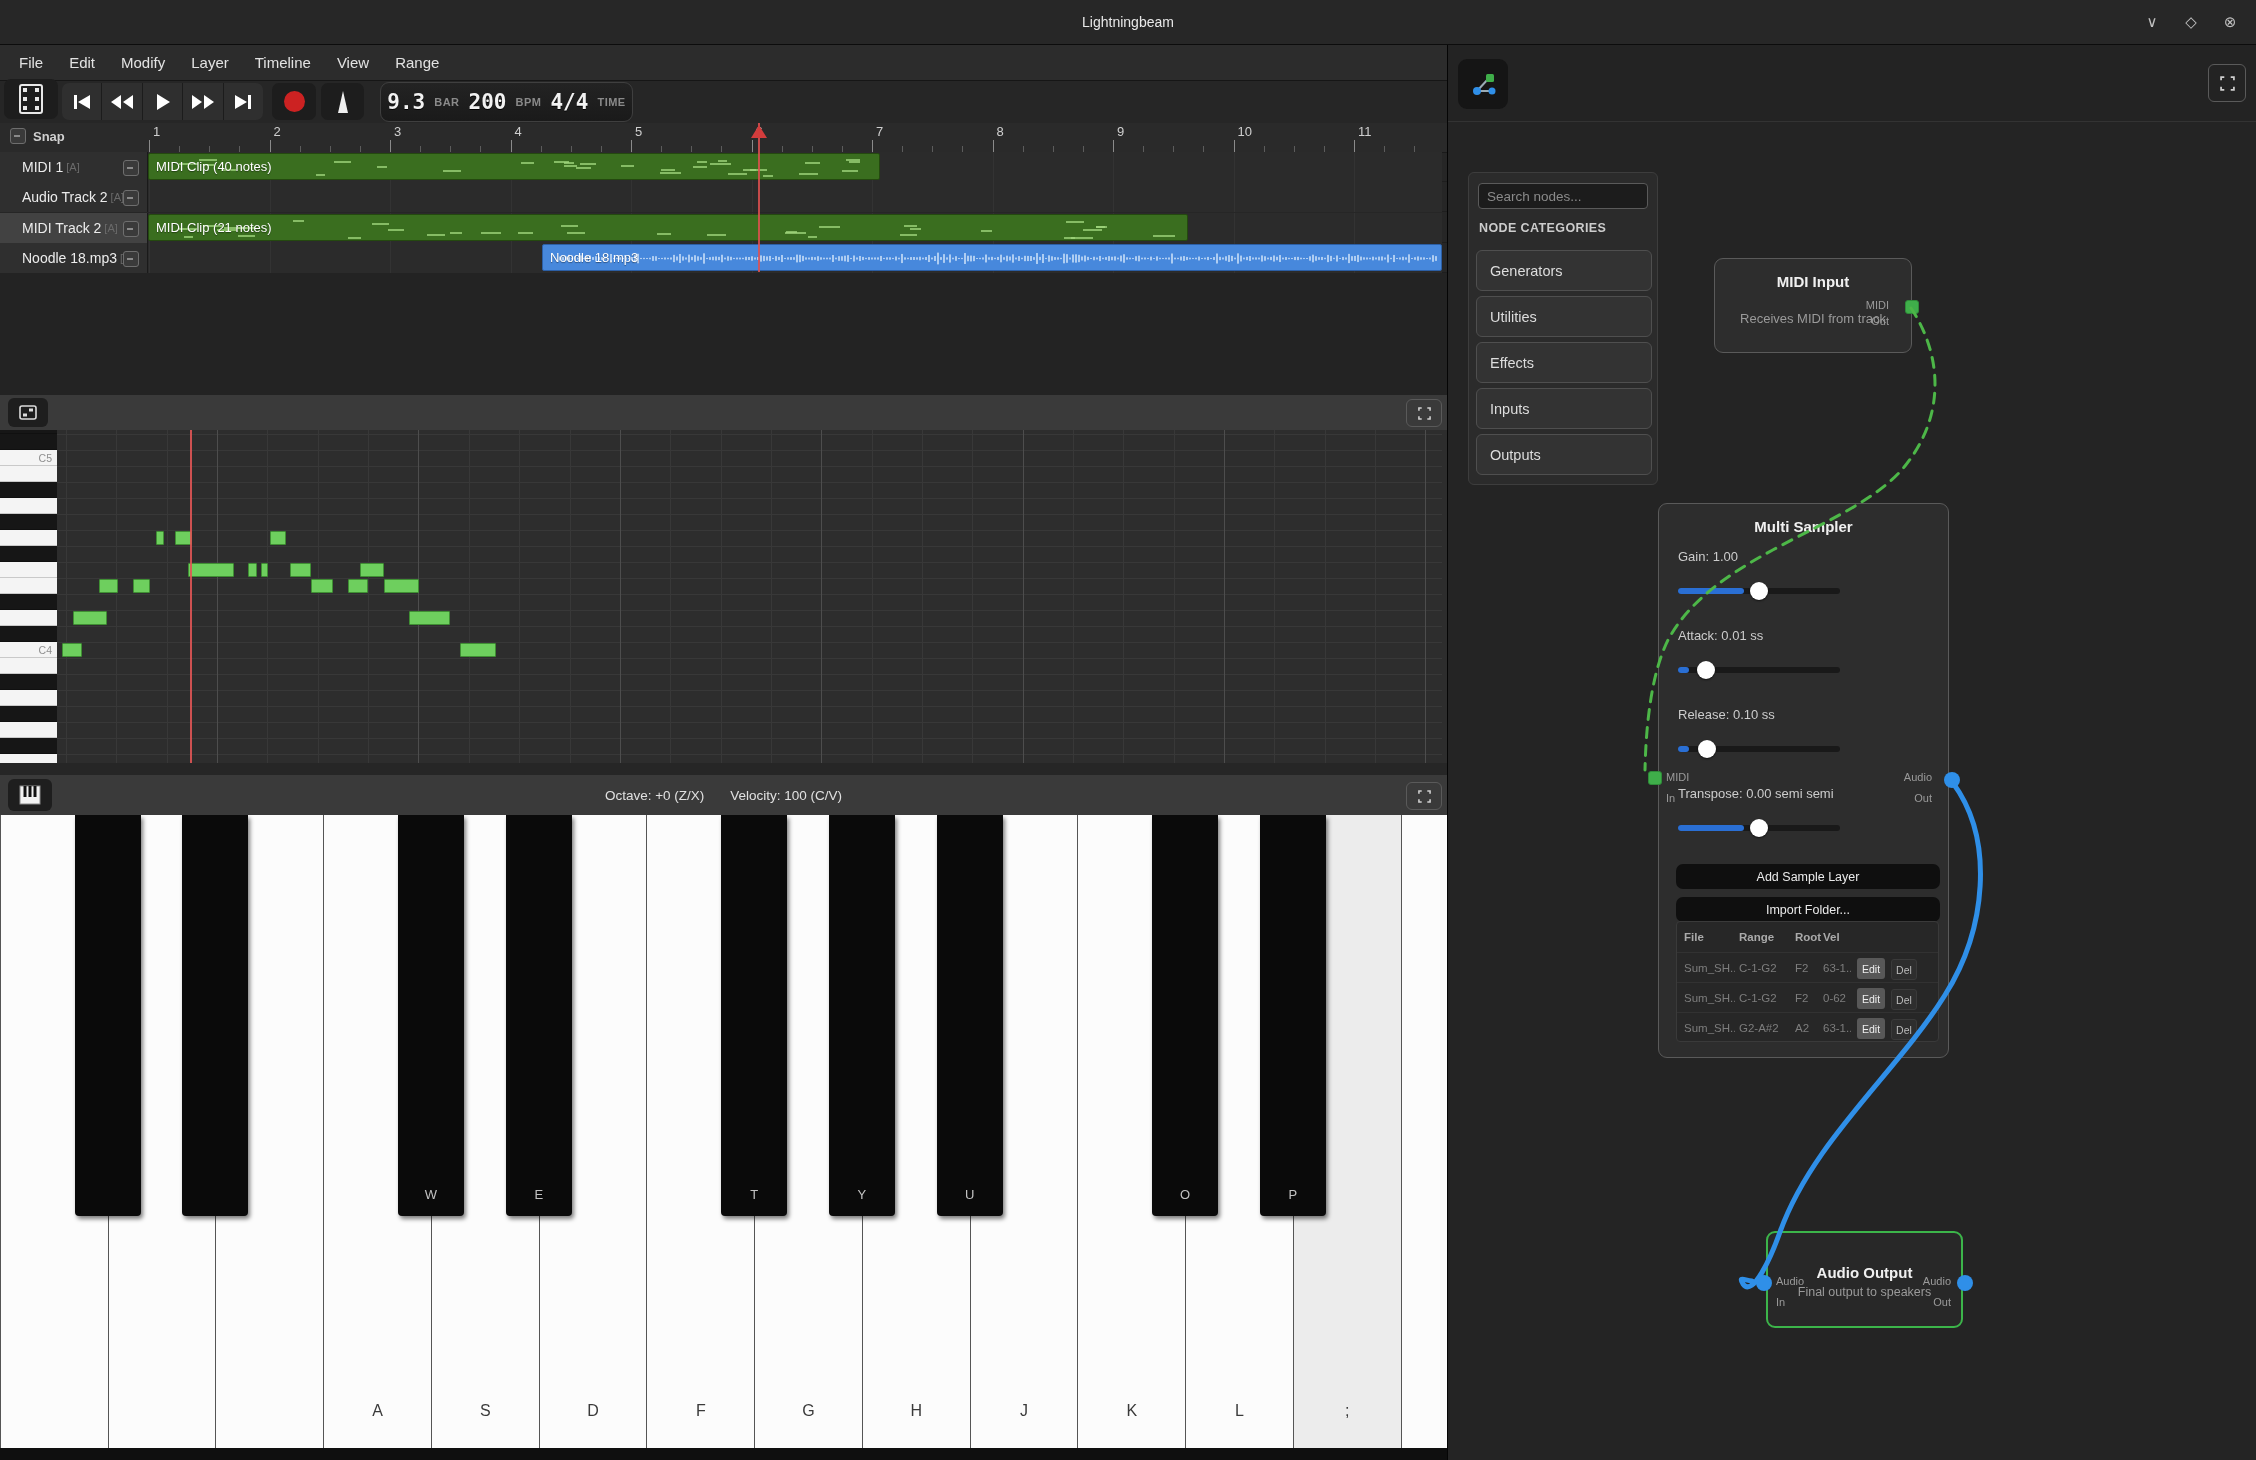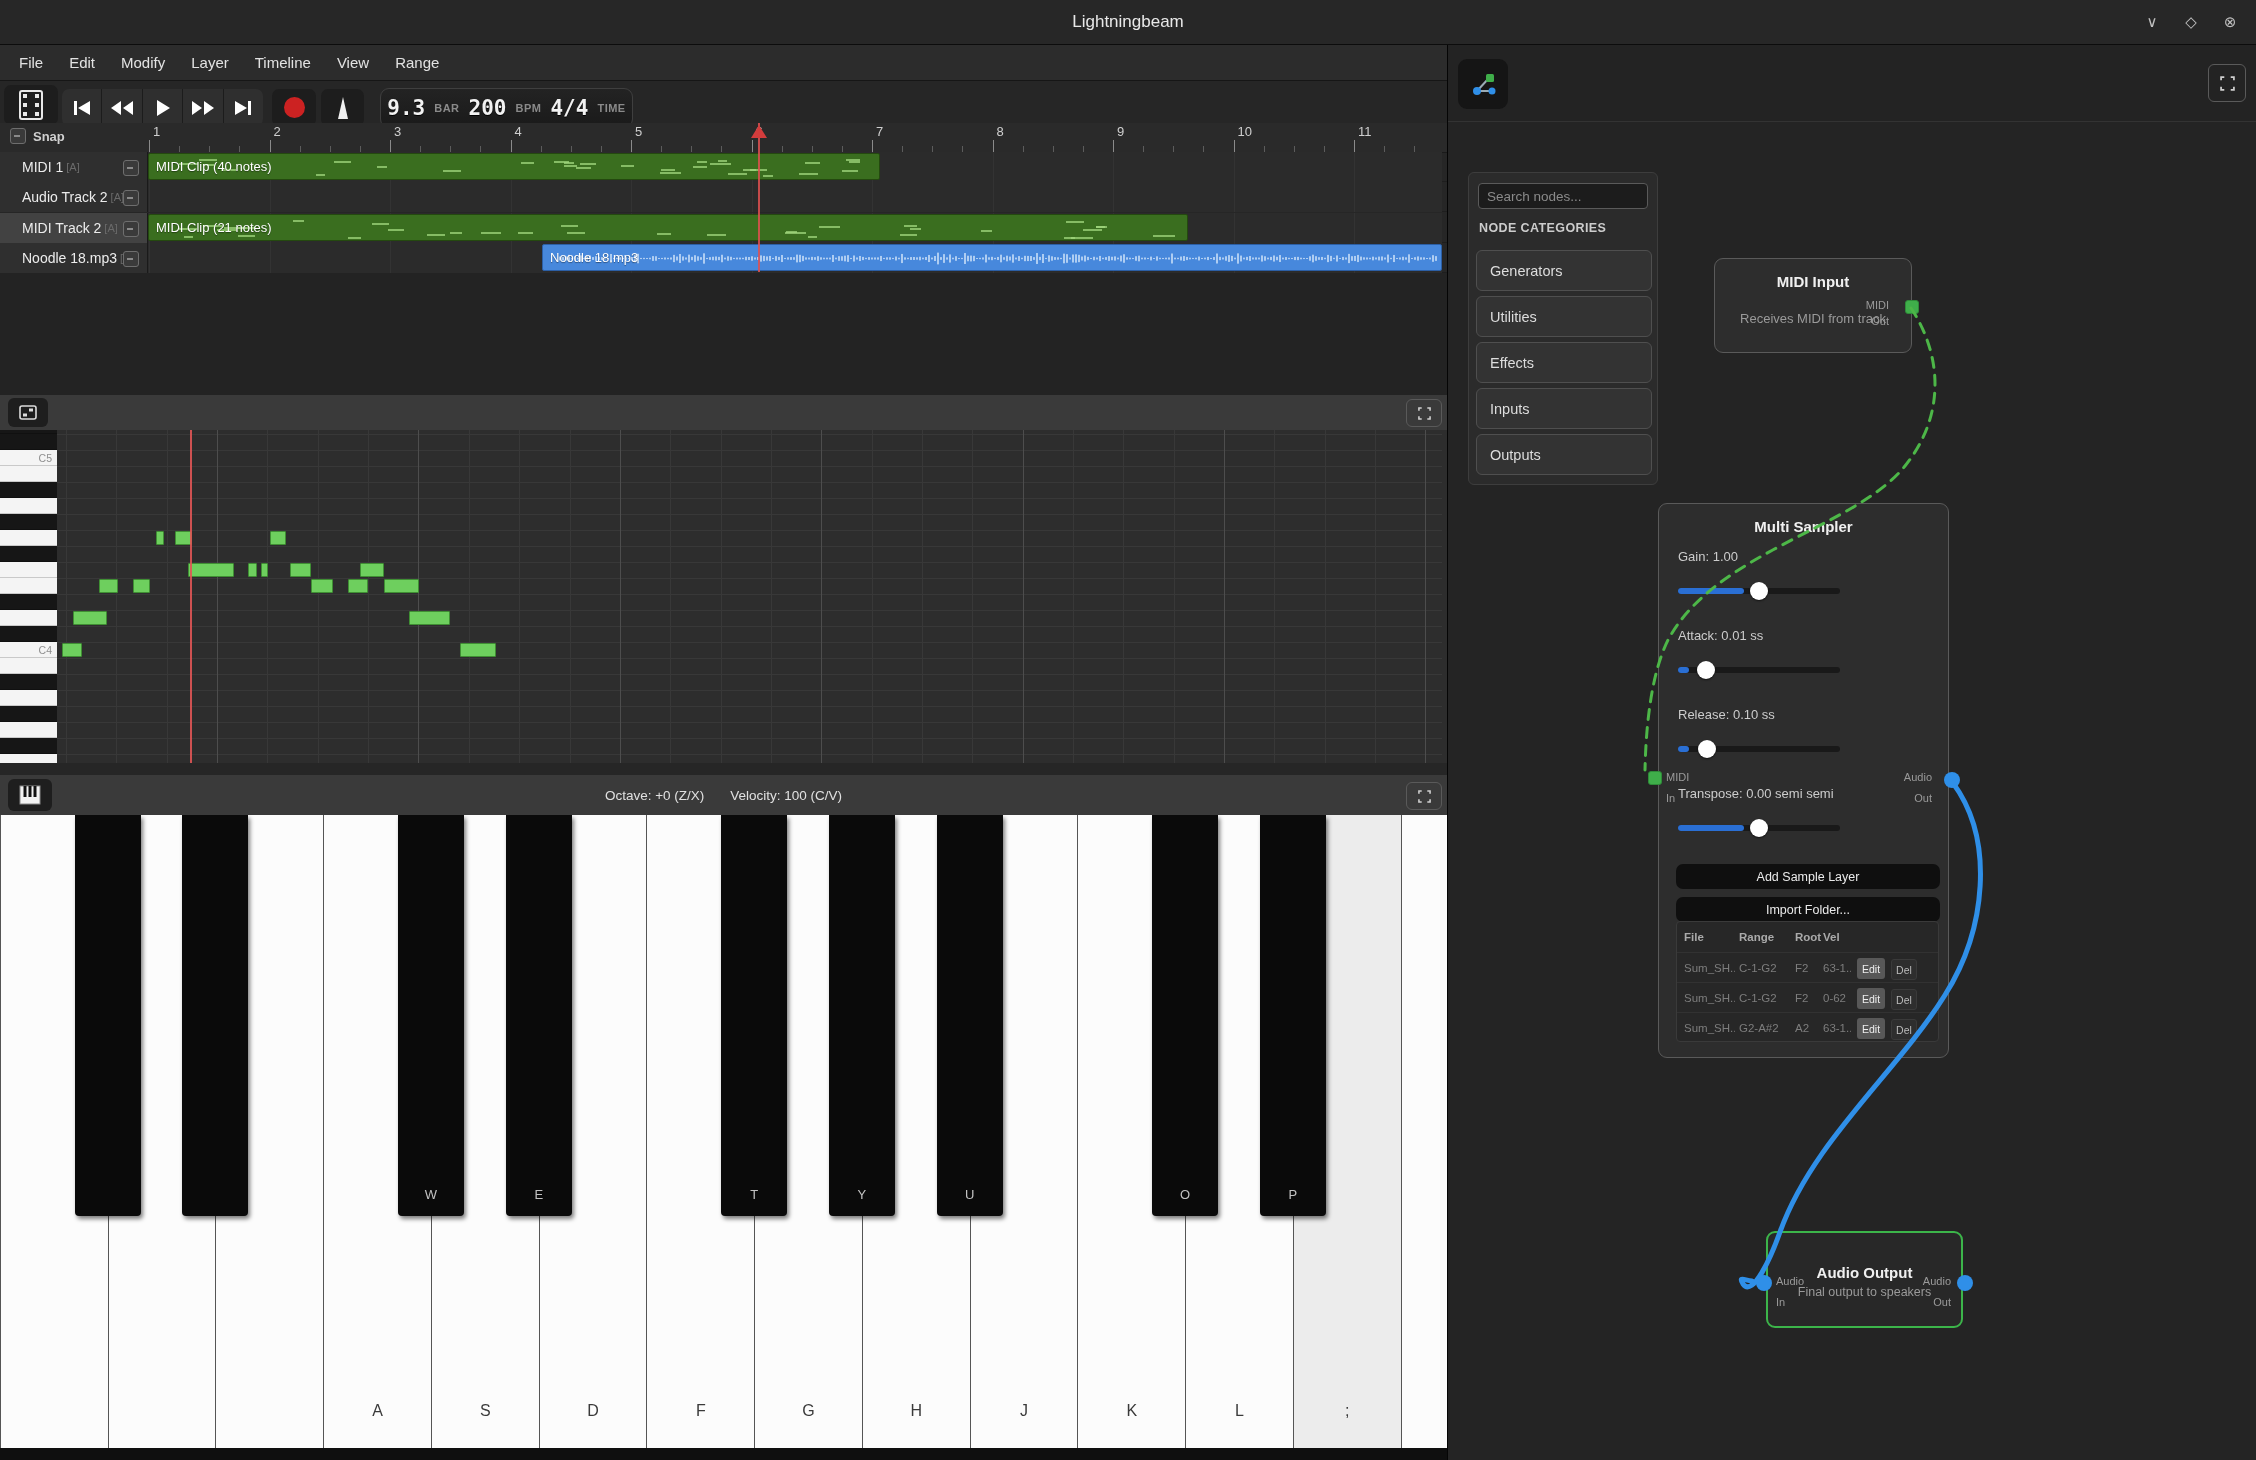--- a/index.html
+++ b/index.html
@@ -1,27 +1,27 @@
 <!DOCTYPE html>
 <html><head>
 <meta charset="utf-8">
 <style>
   html,body{margin:0;padding:0;background:#101010;}
   #app{position:relative;width:2256px;height:1460px;background:#262626;overflow:hidden;
        font-family:"Liberation Sans",sans-serif;color:#ddd;-webkit-font-smoothing:antialiased;}
   .abs{position:absolute;}
   
   #titlebar{left:0;top:0;width:2256px;height:44px;background:#272727;border-bottom:1px solid #0c0c0c;}
-  #title{left:0;top:0;width:100%;height:44px;line-height:44px;text-align:center;font-size:17px;color:#e8e8e8;}
+  #title{left:0;top:0;width:100%;height:44px;line-height:44px;text-align:center;font-size:14px;color:#e8e8e8;}
   .winbtn{top:8px;width:28px;height:28px;line-height:28px;text-align:center;font-size:15px;color:#c0c0c0;cursor:pointer;}
   
   #menubar{left:0;top:45px;width:1447px;height:36px;background:#2c2c2c;border-bottom:1px solid #161616;display:flex;align-items:center;padding-left:6px;box-sizing:border-box;}
   .menu-item{padding:0 13px;font-size:15px;color:#e2e2e2;line-height:36px;cursor:default;}
   
-  #toolbar{left:0;top:87px;width:1447px;height:42px;background:#262626;}
+  #toolbar{left:0;top:81px;width:1447px;height:42px;background:#262626;}
   .tbtn{background:#1d1d1d;border-radius:7px;display:flex;align-items:center;justify-content:center;}
   #transport{left:62px;top:2px;width:201px;height:37px;background:#2f2f2f;border-radius:7px;display:flex;overflow:hidden;}
   .t-seg{flex:1;display:flex;align-items:center;justify-content:center;border-right:1px solid #1c1c1c;cursor:pointer;}
   .t-seg:last-child{border-right:none;}
   #display-box{left:380px;top:1px;width:253px;height:40px;background:linear-gradient(#232323,#1a1a1a);border:1px solid #3f3f3f;border-radius:9px;display:flex;align-items:center;justify-content:center;gap:9px;box-sizing:border-box;}
   .disp-num{font-family:"DejaVu Sans Mono",monospace;font-weight:bold;font-size:21px;color:#f2f2f2;text-shadow:0 1px 0 #000;}
   .disp-unit{font-size:11px;font-weight:bold;color:#8a8a8a;letter-spacing:.5px;}
   
   #ruler{left:0;top:123px;width:1447px;height:29px;background:#2a2a2a;border-bottom:1px solid #1a1a1a;}
   #snap-box{left:10px;top:5px;display:flex;align-items:center;gap:7px;}

